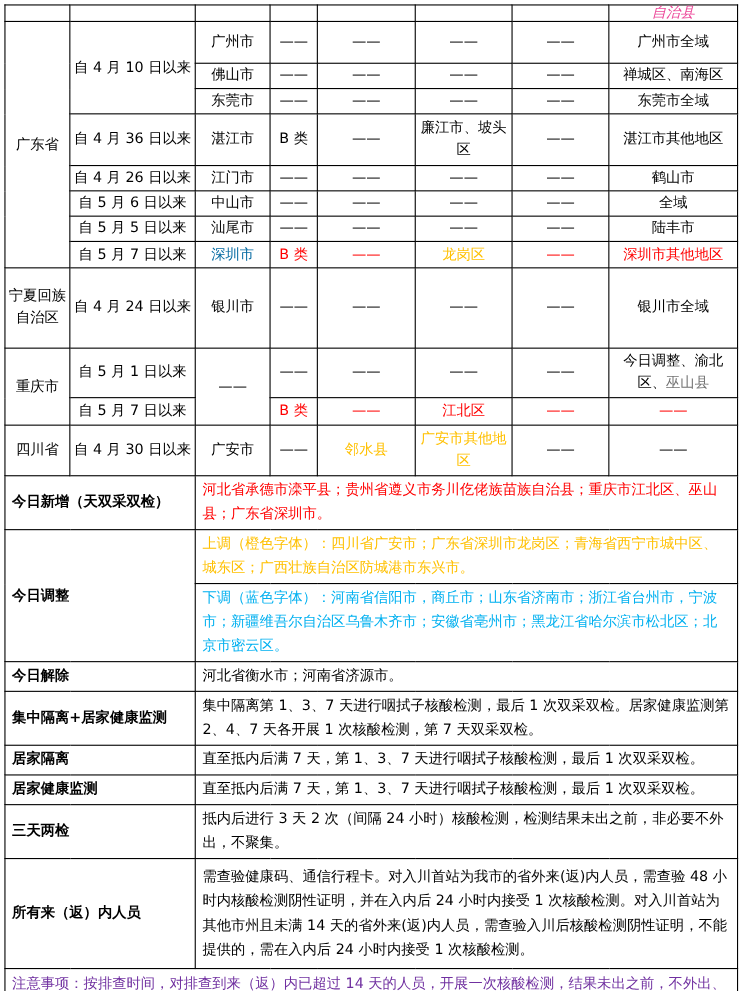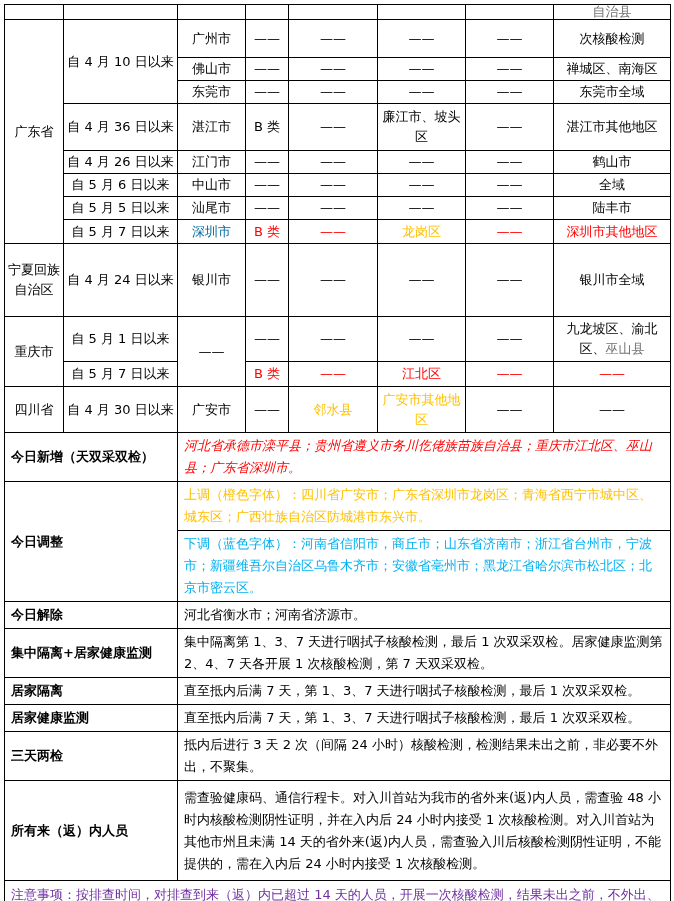--- a/index.html
+++ b/index.html
@@ -63,32 +63,32 @@
 
   <tbody>
         <tr style="height:15px">
     <td style="padding:0"></td>
     <td style="padding:0"></td>
     <td style="padding:0"></td>
     <td style="padding:0"></td>
     <td style="padding:0"></td>
     <td style="padding:0"></td>
     <td style="padding:0"></td>
-    <td style="padding: 0px; line-height: 14px; color: #737373;">自治县</td>
+    <td style="padding: 0px; line-height: 14px; color: #ec4899; font-style: italic;">自治县</td>
   </tr>
 
   <tr style="height:38px">
     <td rowspan="8">广东省</td>
     <td rowspan="3" class="nowrap">自 4 月 10 日以来</td>
     <td class="nowrap">广州市</td>
     <td>——</td>
     <td>——</td>
     <td>——</td>
     <td>——</td>
-    <td>次核酸检测</td>
+    <td>广州市全域</td>
   </tr>
 
   <tr style="height:23px">
     <td class="nowrap">佛山市</td>
     <td>——</td>
     <td>——</td>
     <td>——</td>
     <td>——</td>
     <td>禅城区、南海区</td>
   </tr>
@@ -165,21 +165,21 @@
 
   <tr style="height:45px">
     <td rowspan="2">重庆市</td>
     <td class="nowrap">自 5 月 1 日以来</td>
     <td rowspan="2">——</td>
     <td>——</td>
     <td>——</td>
     <td>——</td>
     <td>——</td>
     <td>
-      <span>九龙坡区、渝北区、</span><span style="color: #737373;">巫山县</span>
+      <span>今日调整、渝北区、</span><span style="color: #737373;">巫山县</span>
     </td>
   </tr>
 
   <tr style="height:25px">
     <td class="nowrap">自 5 月 7 日以来</td>
     <td class="nowrap" style="color: rgb(255, 0, 0);">B 类</td>
     <td style="color: rgb(255, 0, 0);">——</td>
     <td style="color: rgb(255, 0, 0); margin-top: 24px;">江北区</td>
     <td style="color: rgb(255, 0, 0);">——</td>
     <td style="color: rgb(255, 0, 0);">——</td>
@@ -191,21 +191,21 @@
     <td class="nowrap">广安市</td>
     <td>——</td>
     <td style="color: rgb(255, 192, 0);">邻水县</td>
     <td style="color: rgb(255, 192, 0);">广安市其他地区</td>
     <td>——</td>
     <td>——</td>
   </tr>
 
   <tr style="height:45px">
     <td colspan="2" class="label">今日新增（天双采双检）</td>
-    <td colspan="6" class="content" style="color: rgb(255, 0, 0); font-style: italic;">河北省承德市滦平县；贵州省遵义市务川仡佬族苗族自治县；重庆市江北区、巫山县；广东省深圳市。</td>
+    <td colspan="6" class="content" style="color: rgb(255, 0, 0);">河北省承德市滦平县；贵州省遵义市务川仡佬族苗族自治县；重庆市江北区、巫山县；广东省深圳市。</td>
   </tr>
 
   <tr style="height:49px">
     <td colspan="2" rowspan="2" class="label">今日调整</td>
     <td colspan="6" class="content" style="color: rgb(255, 192, 0);">上调（橙色字体）：四川省广安市；广东省深圳市龙岗区；青海省西宁市城中区、城东区；广西壮族自治区防城港市东兴市。</td>
   </tr>
   <tr style="height:65px">
     <td colspan="6" class="content" style="color: rgb(0, 176, 240); margin-top: 48px;">下调（蓝色字体）：河南省信阳市，商丘市；山东省济南市；浙江省台州市，宁波市；新疆维吾尔自治区乌鲁木齐市；安徽省亳州市；黑龙江省哈尔滨市松北区；北京市密云区。</td>
   </tr>
 

